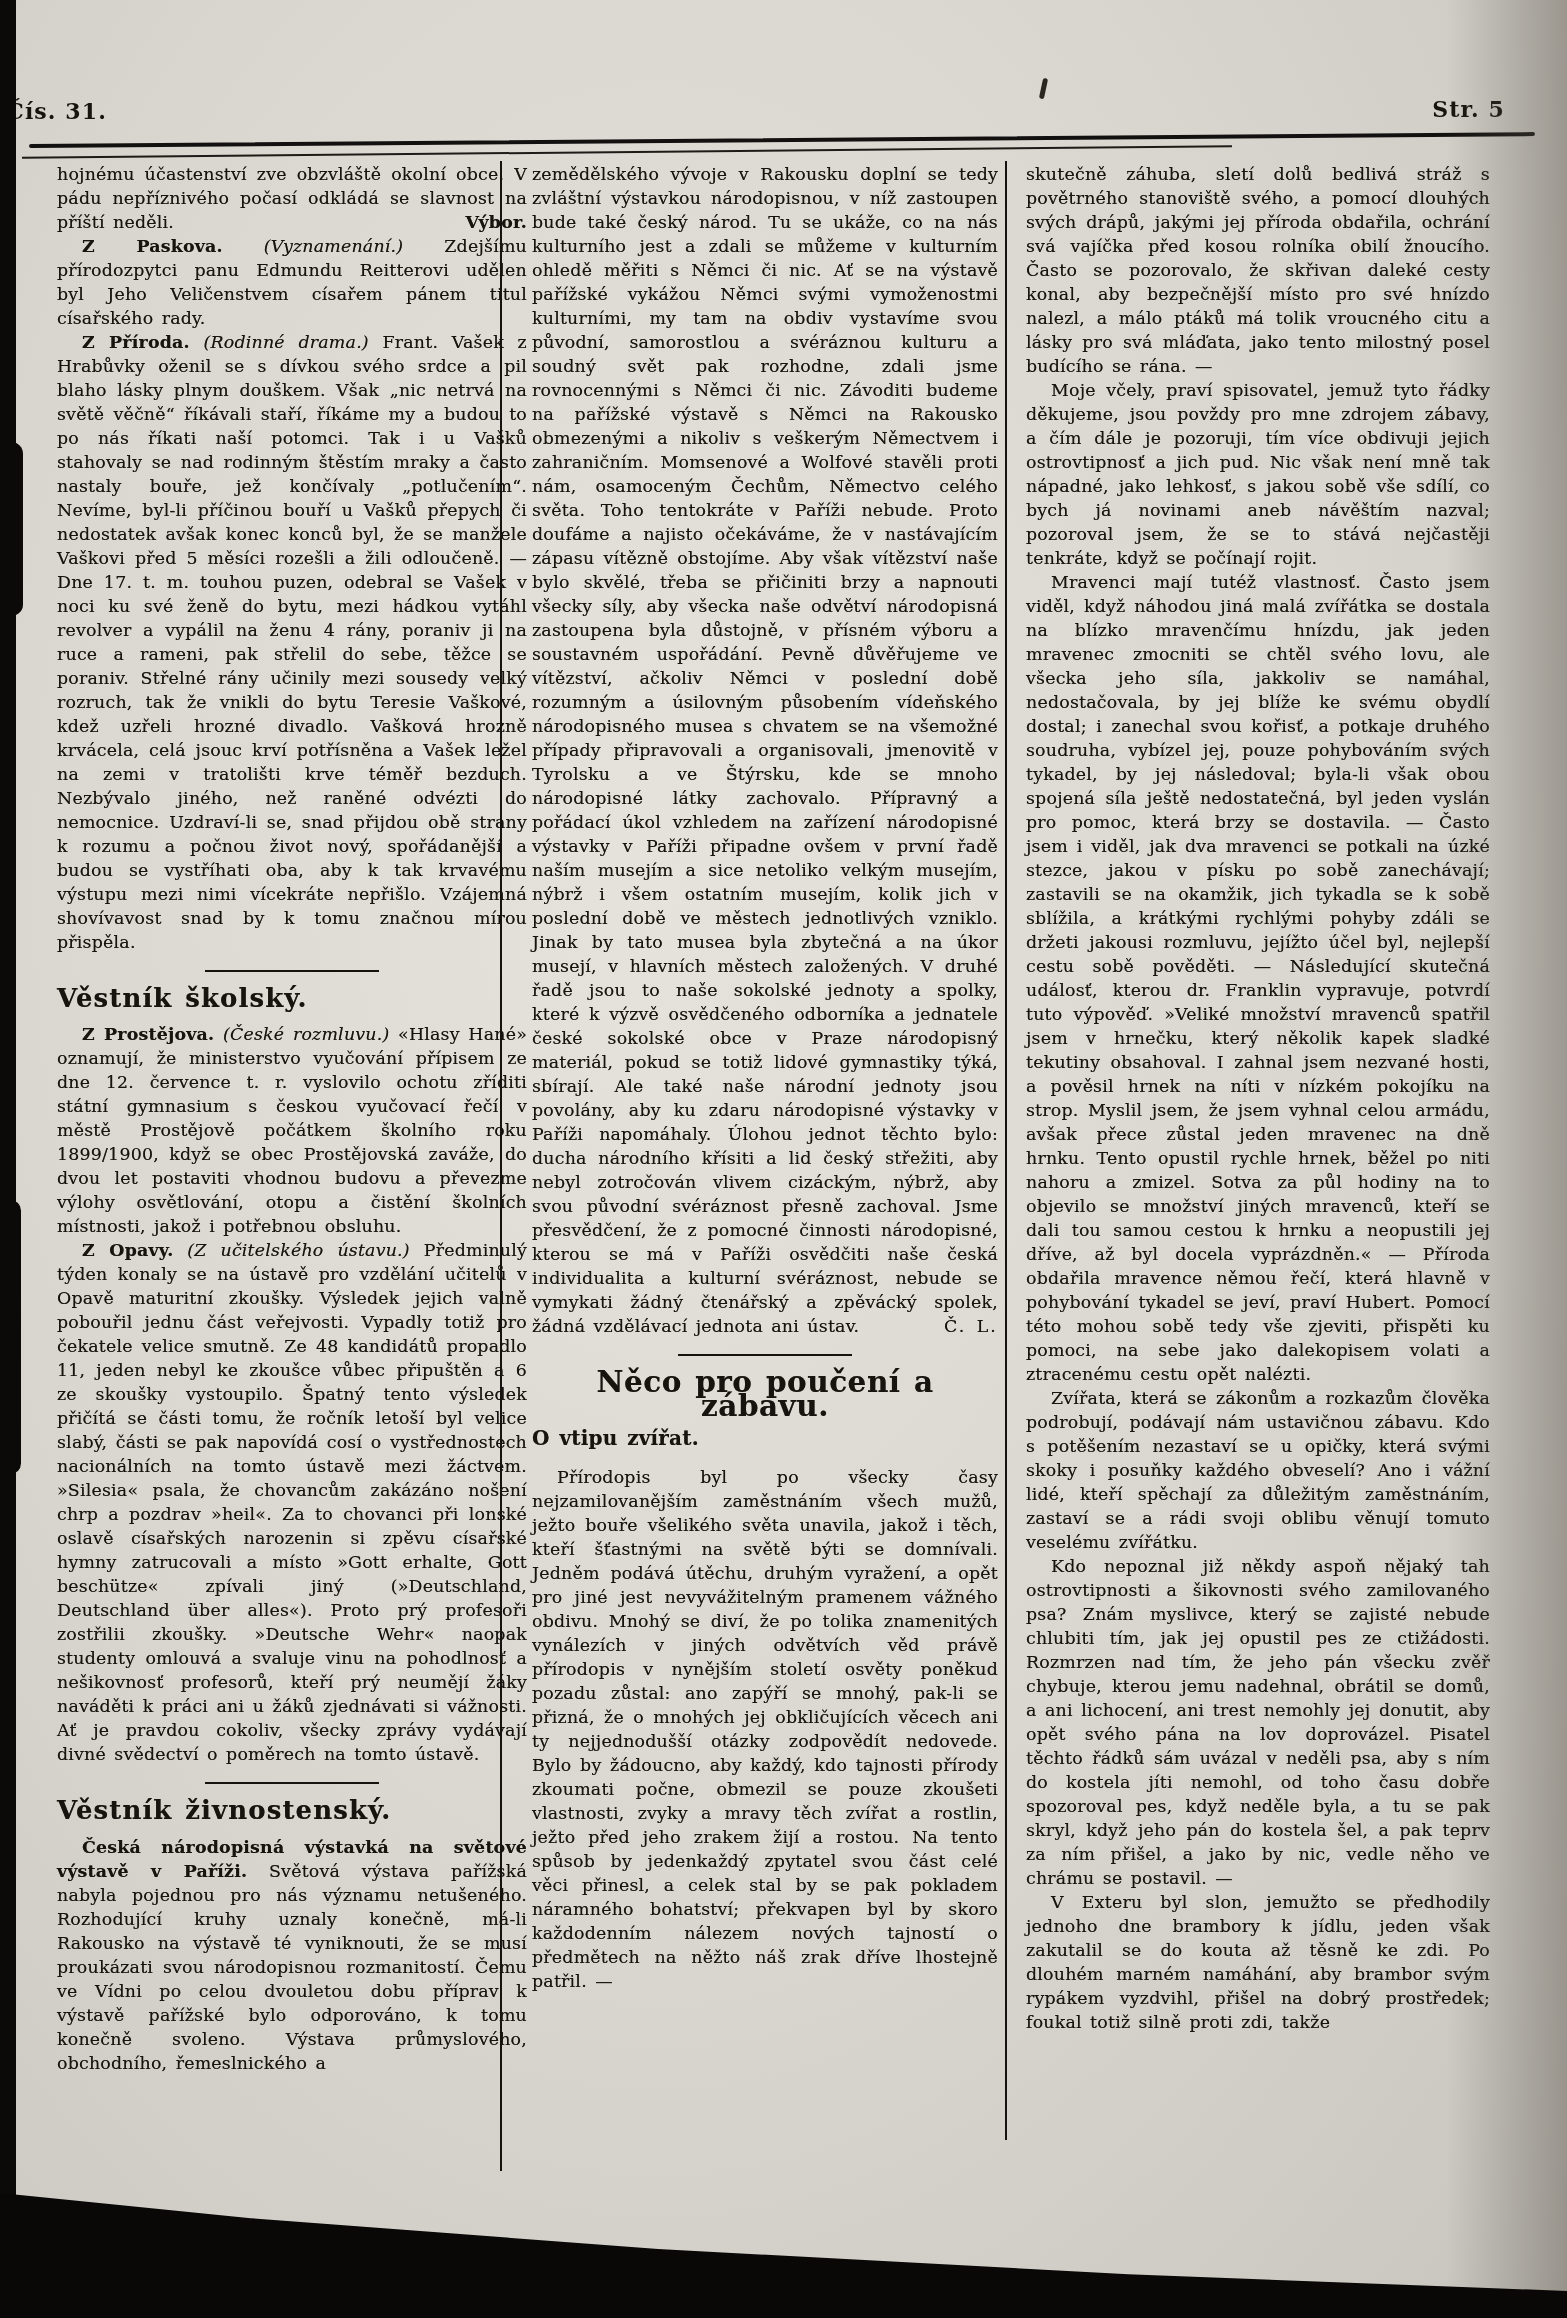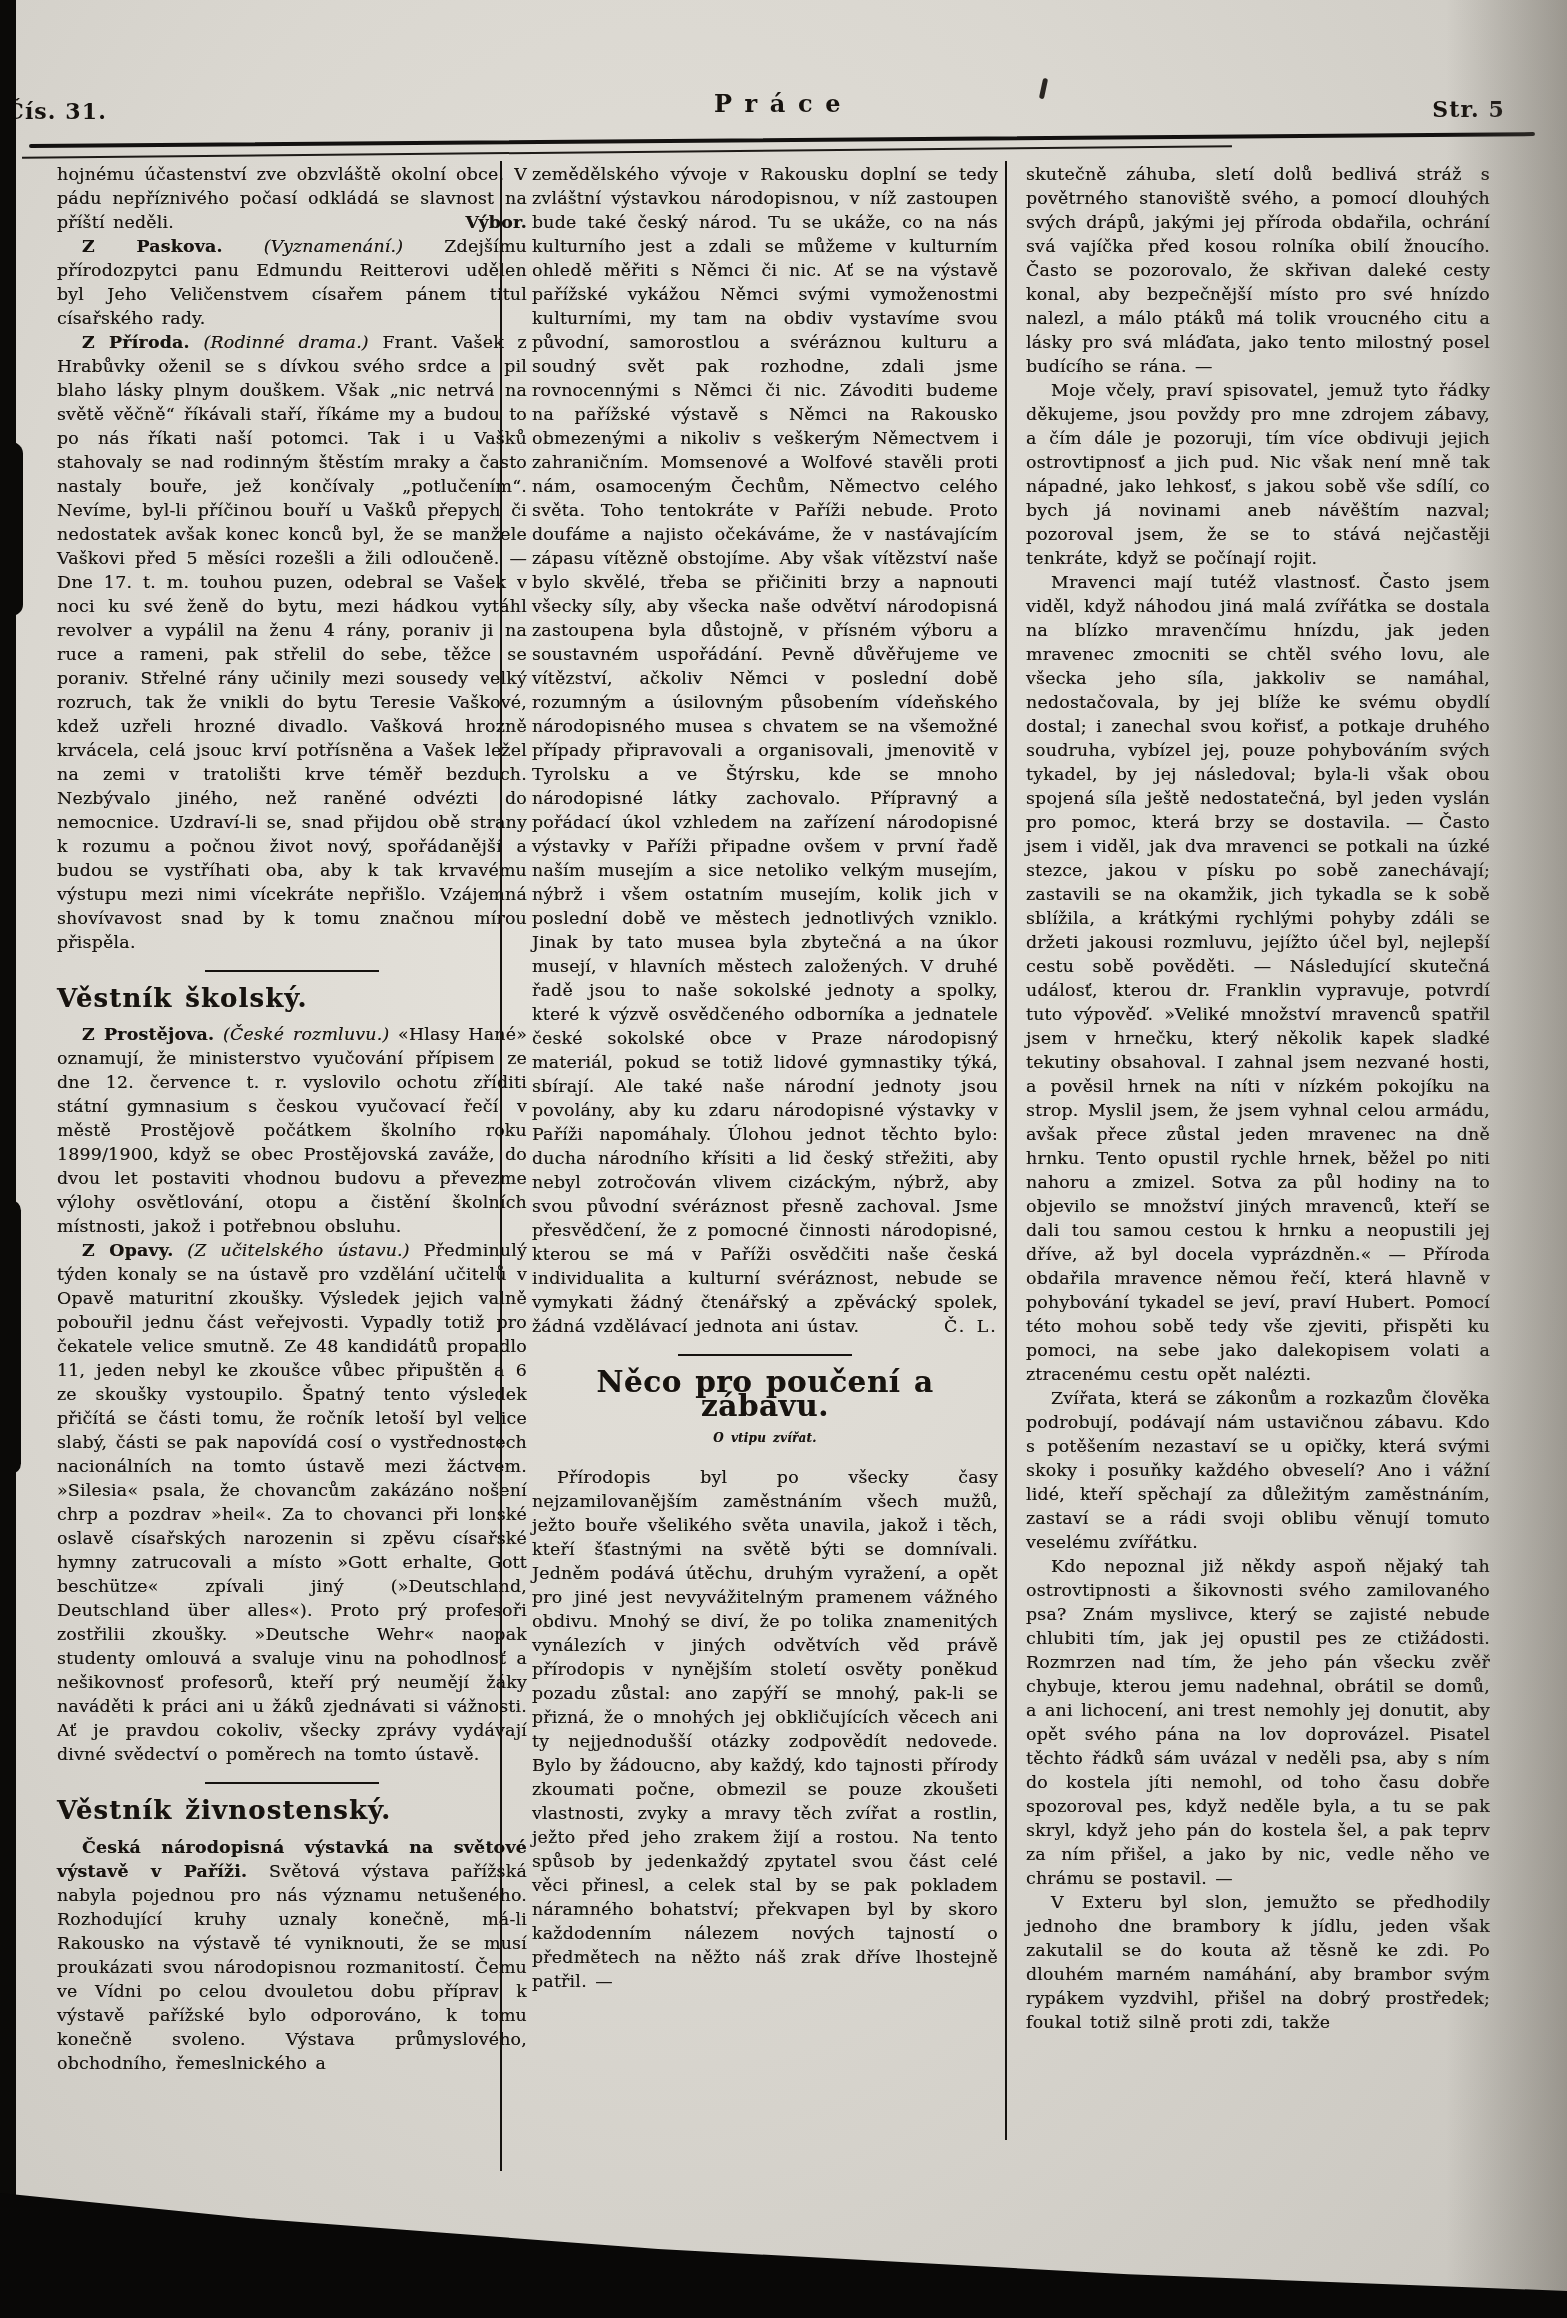--- a/index.html
+++ b/index.html
@@ -47,29 +47,28 @@
   .col3{left:1026px;width:464px;}
   p{margin:0;text-indent:25px;}
   p.cont{text-indent:0;}
   .lead{font-weight:bold;}
   .ital{font-weight:normal;font-style:italic;}
   .sig{float:right;font-weight:bold;}
   .sig.plain{font-weight:normal;letter-spacing:2.1px;}
   .sep{width:174px;height:2.1px;background:#15120f;margin:16px auto 13.7px;}
   .h-med{font-size:26px;font-weight:bold;text-align:left;letter-spacing:1.1px;margin:0 0 12.6px;}
   .h-big{font-size:29.5px;font-weight:bold;text-align:center;letter-spacing:0.5px;margin:0 0 8.4px;}
-  .h-sub{font-size:12px;font-weight:bold;text-align:center;margin:0 0 14.7px;font-style:italic;}
+  .h-sub{font-size:20px;font-weight:bold;margin:0 0 14.7px;}
 </style>
 </head>
 <body>
 
 <div class="page">
 
   <div class="masthead-issue">Čís. 31.</div>
-  <div class="masthead-title">Práce</div>
   <div class="masthead-page">Str. 5</div>
   <div class="rule-main"></div>
   <div class="rule-sub"></div>
 
   <div class="vrule vrule1"></div>
   <div class="vrule vrule2"></div>
 
   <div class="col col1">
     <p class="cont"><span>hojnému účastenství zve obzvláště okolní obce. V pádu nepříznivého počasí odkládá se slavnost na příští neděli.</span>
       <span class="sig">Výbor.</span></p>

